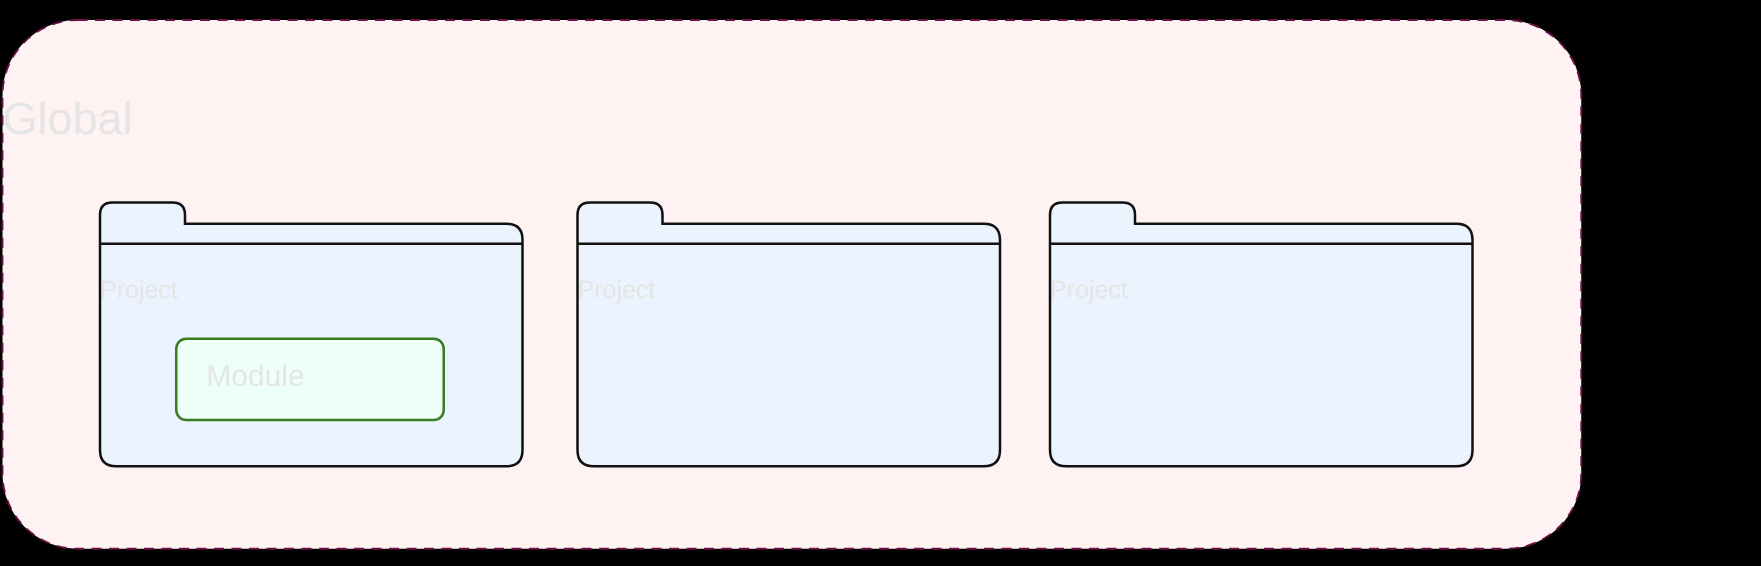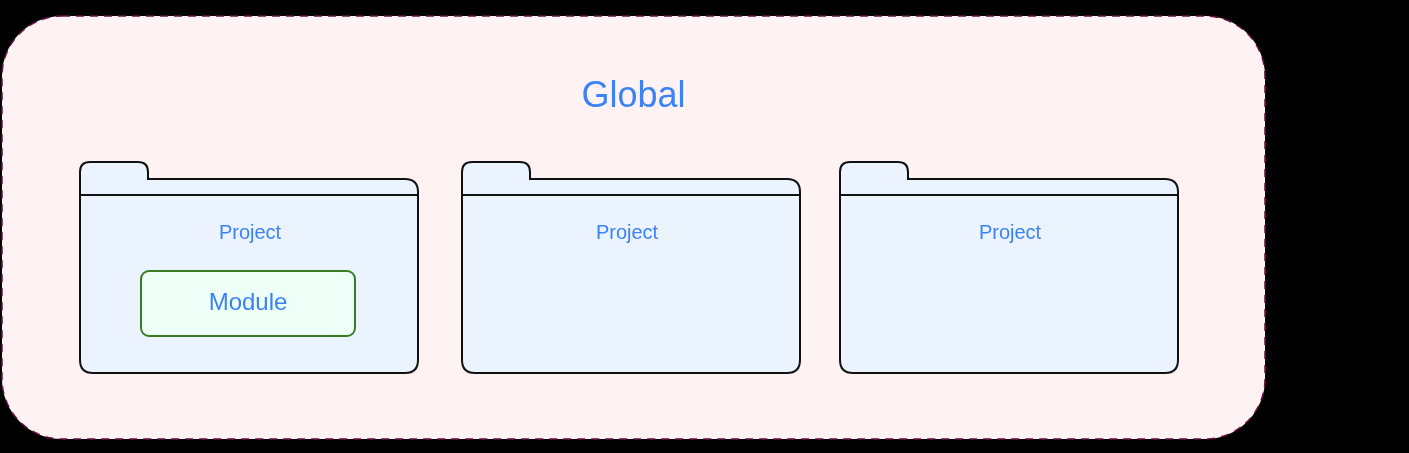--- a/index.html
+++ b/index.html
@@ -1,22 +1,22 @@
 <!DOCTYPE html>
 <html><head>
   <meta charset="utf-8">
   <style>
     html, body { margin: 0; padding: 0; }
     body { width: 1409px; height: 453px; background: #000000; position: relative; overflow: hidden;
       font-family: "Liberation Sans", sans-serif; }
     svg { position: absolute; left: 0; top: 0; }
-    .label { position: absolute; text-align: center; color: #3b82f6; }
+    .label { position: absolute; color: #e5e5e5; }
     .global-title { font-size: 36px; left: 2px; width: 1263px; top: 74px; }
     .project-title { font-size: 20px; top: 221px; }
-    .module-title { font-size: 24px; left: 141px; width: 214px; top: 288px; }
+    .module-title { font-size: 24px; left: 141px; width: 214px; top: 288px; padding-left: 24px; }
   </style>
 </head>
 <body>
 
 <svg width="1409" height="453" viewBox="0 0 1409 453">
 
   <rect x="2" y="16" width="1263" height="423" rx="60" ry="60" fill="#fff2f2" stroke="#6b0f47" stroke-width="1.5" stroke-dasharray="8 6"></rect>
 
   <g>
     <path d="M80 179 L80 172 Q80 162 90 162 L138 162 Q148 162 148 172 L148 179 L405 179 Q418 179 418 192 L418 360 Q418 373 405 373 L93 373 Q80 373 80 360 Z" fill="#ebf3ff" stroke="#111" stroke-width="2"></path>

